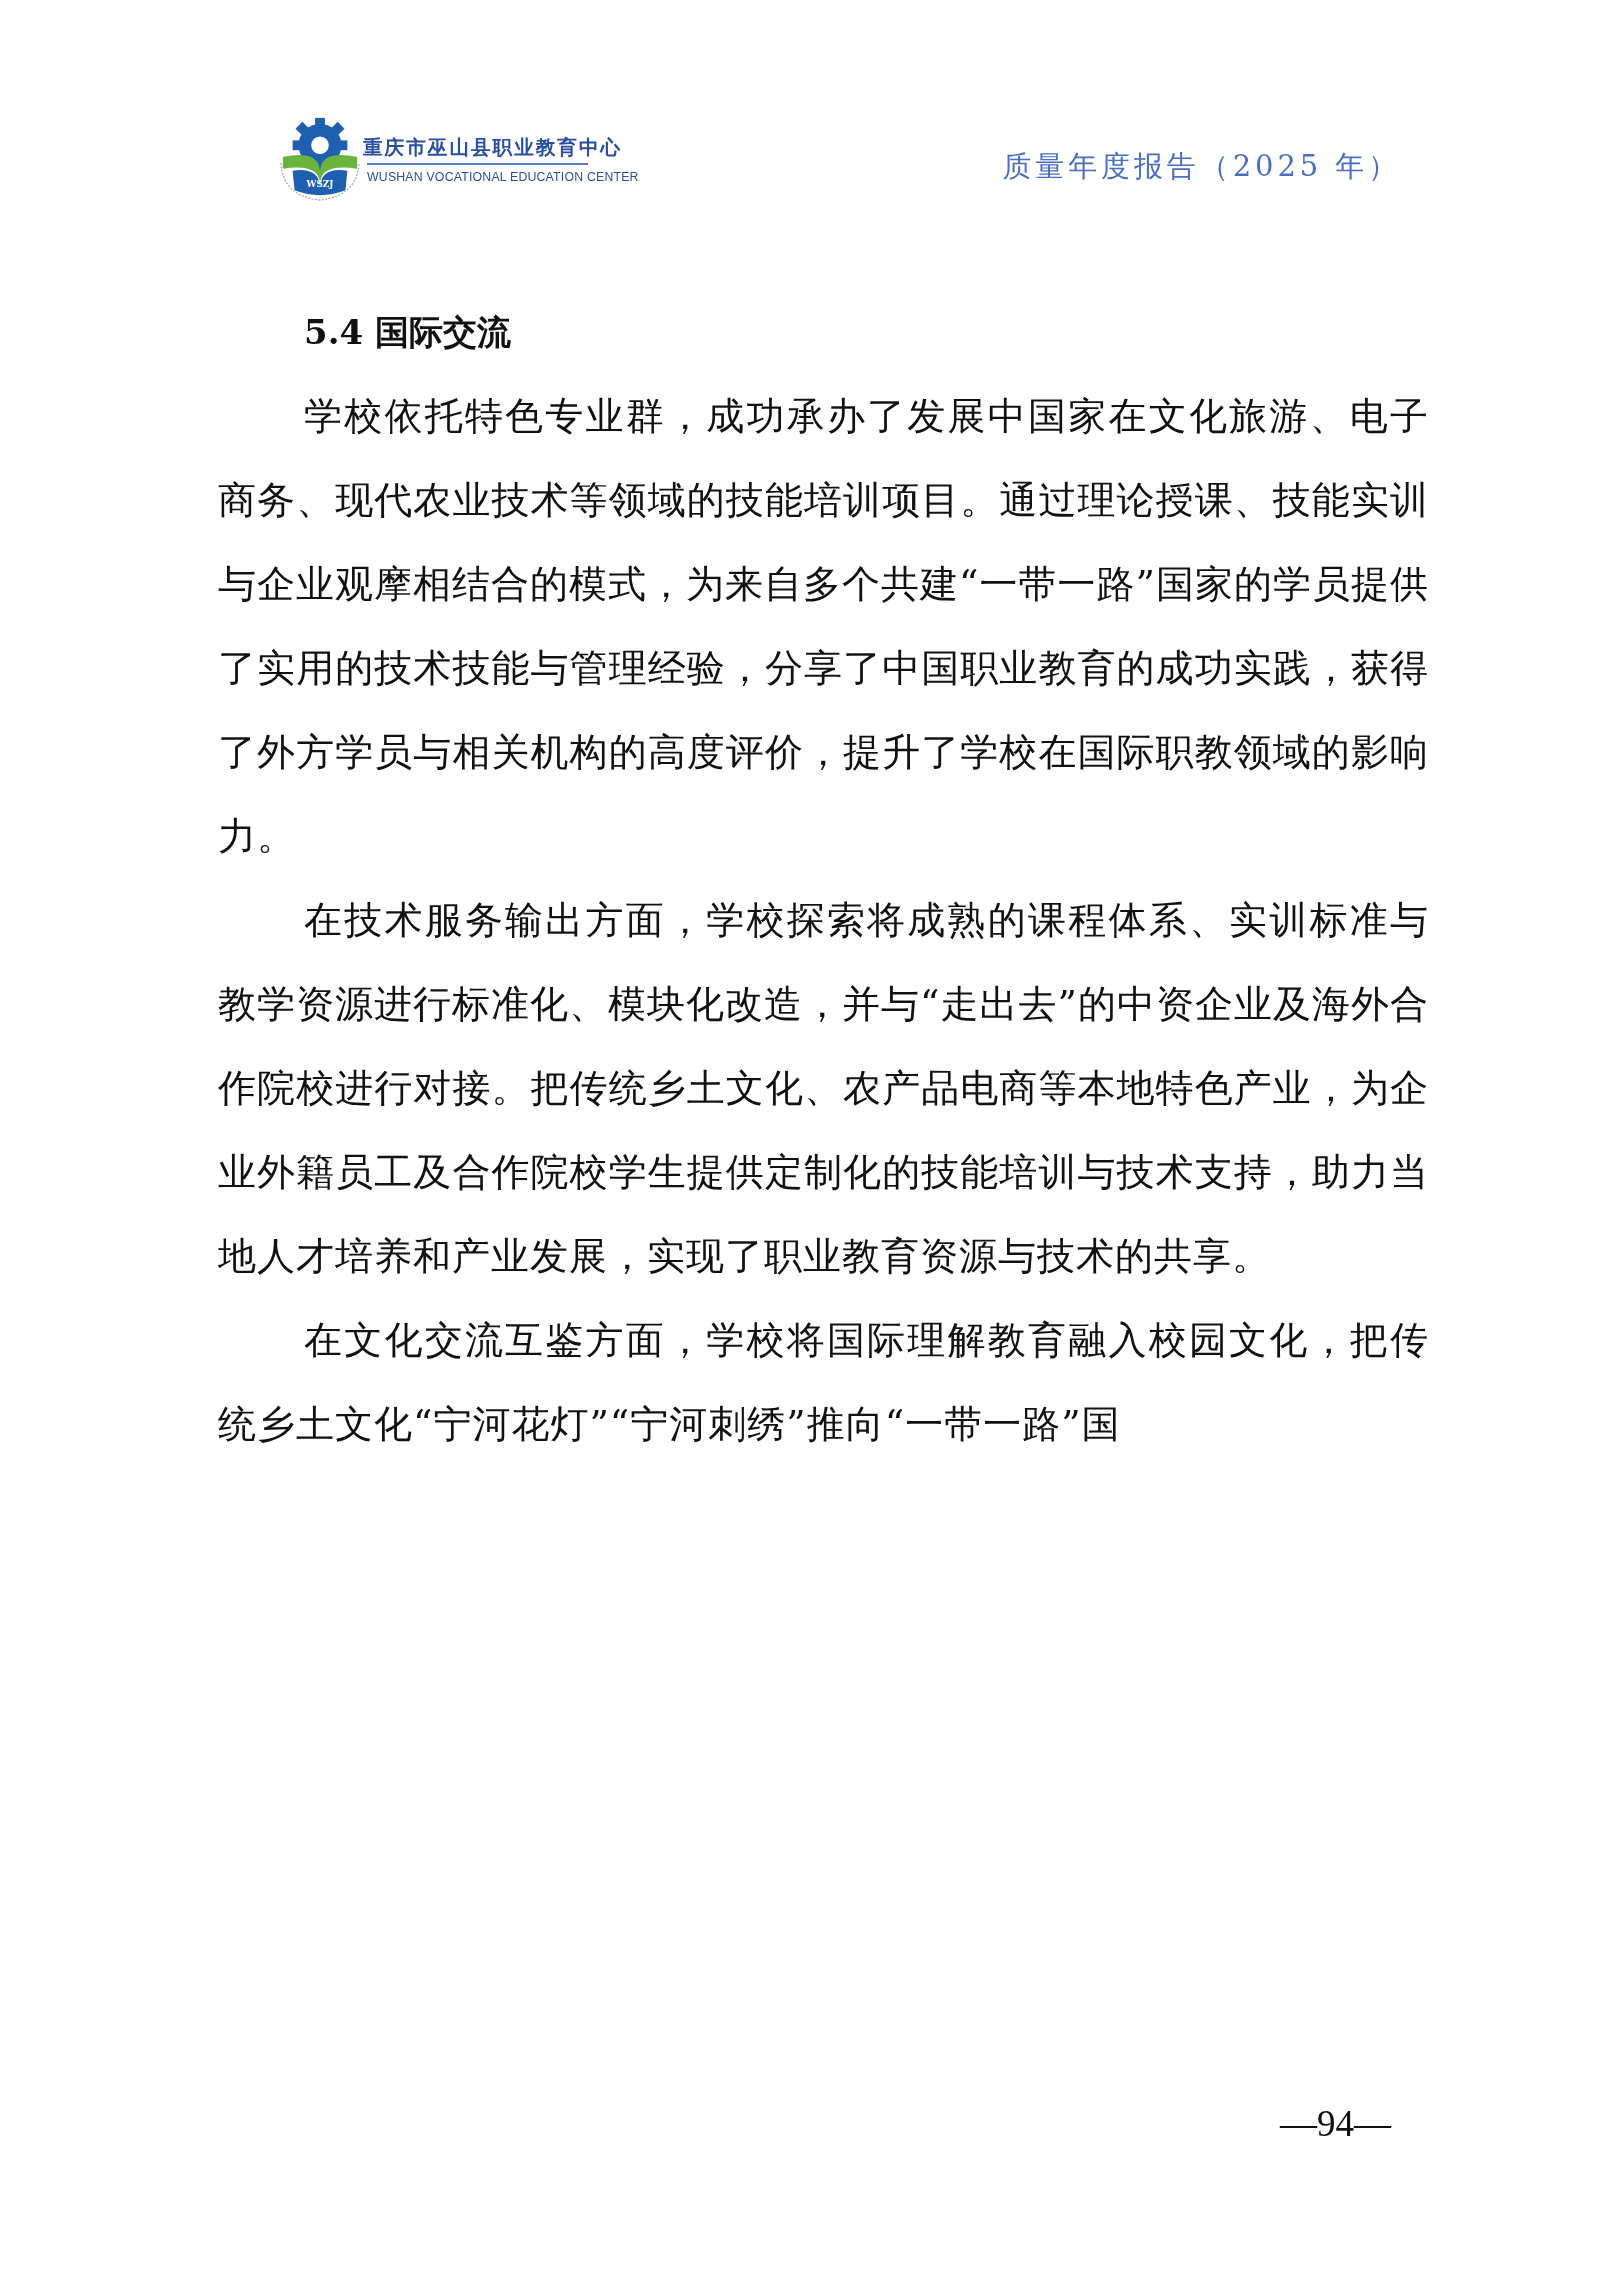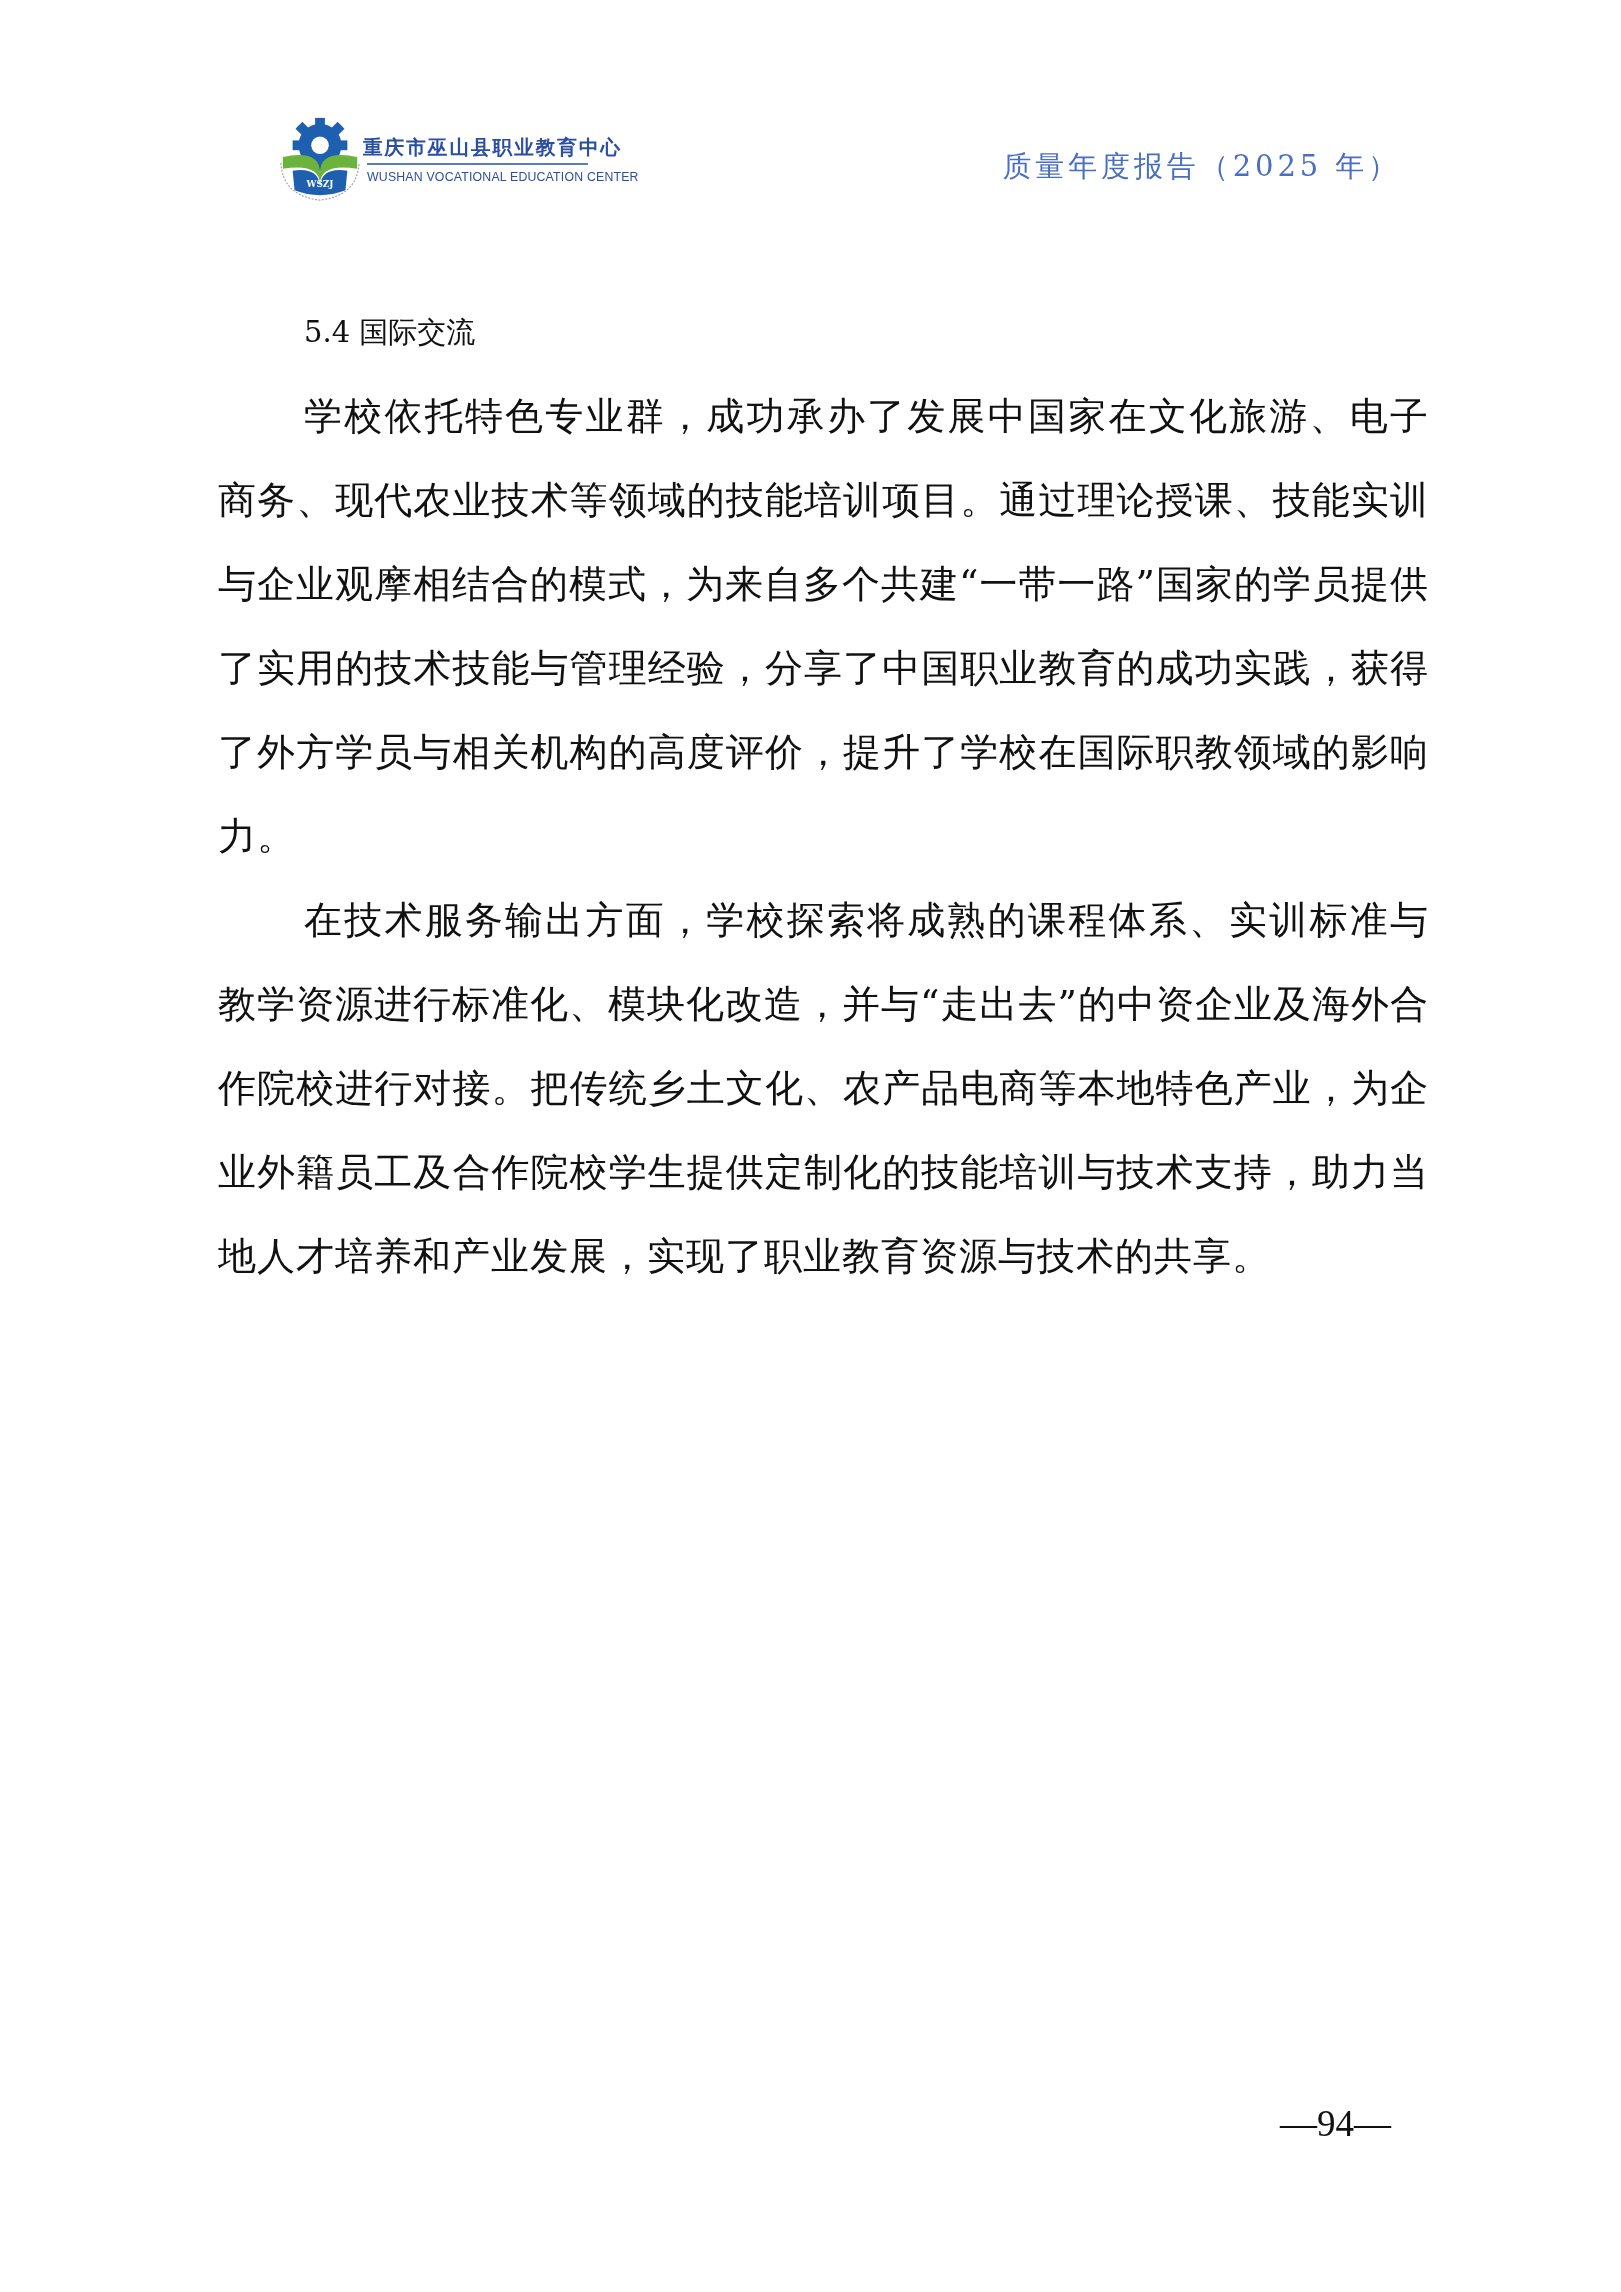--- a/index.html
+++ b/index.html
@@ -10,21 +10,21 @@
   .logo-cn { position: absolute; left: 92px; top: 19.6px; font-size: 19.6px; letter-spacing: 2px;
              color: #2b4fa0; font-weight: bold; font-family: "DejaVu Sans", sans-serif; white-space: nowrap; }
   .logo-rule { position: absolute; left: 96px; top: 49px; width: 221px; height: 2px; background: #5a7cc4; }
   .logo-en { position: absolute; left: 96px; top: 56px; font-size: 12.3px; color: #2b4fa0;
              font-family: Liberation Sans, sans-serif; white-space: nowrap; letter-spacing: 0.2px; }
   .report-title { position: absolute; right: 220px; top: 147px; font-size: 29px; color: #4a6fc1;
                   letter-spacing: 3.9px; white-space: nowrap; }
   .content { position: absolute; left: 218px; top: 290px; width: 1211px; }
   .para { font-size: 38px; line-height: 84px; text-align: justify; margin: 0; letter-spacing: 1px; }
   .indent { text-indent: 86px; }
-  .heading { font-size: 29px; line-height: 84px; margin: 0; padding-left: 86px; }
+  .heading { font-size: 34px; line-height: 84px; margin: 0; padding-left: 86px; font-weight: bold; }
   .page-number { position: absolute; left: 1280px; top: 2102px; font-size: 37px; white-space: nowrap;
                  font-family: "Liberation Serif", serif; }
 </style>
 </head>
 <body>
 
 <div class="header-logo">
   <svg class="logo-mark" viewBox="0 0 100 90" width="98" height="88">
     <g fill="#1e5fb0">
       <circle cx="50" cy="32" r="22"></circle>
@@ -45,16 +45,17 @@
   <div class="logo-rule"></div>
   <span class="logo-en">WUSHAN   VOCATIONAL EDUCATION CENTER</span>
 </div>
 
 <div class="report-title">质量年度报告（2025 年）</div>
 
 <div class="content">
   <p class="heading">5.4 国际交流</p>
   <p class="para indent">学校依托特色专业群，成功承办了发展中国家在文化旅游、电子商务、现代农业技术等领域的技能培训项目。通过理论授课、技能实训与企业观摩相结合的模式，为来自多个共建“一带一路”国家的学员提供了实用的技术技能与管理经验，分享了中国职业教育的成功实践，获得了外方学员与相关机构的高度评价，提升了学校在国际职教领域的影响力。</p>
   <p class="para indent">在技术服务输出方面，学校探索将成熟的课程体系、实训标准与教学资源进行标准化、模块化改造，并与“走出去”的中资企业及海外合作院校进行对接。把传统乡土文化、农产品电商等本地特色产业，为企业外籍员工及合作院校学生提供定制化的技能培训与技术支持，助力当地人才培养和产业发展，实现了职业教育资源与技术的共享。</p>
+  <p class="para indent">在文化交流互鉴方面，学校将国际理解教育融入校园文化，把传统乡土文化“宁河花灯”“宁河刺绣”推向“一带一路”国</p>
 </div>
 
 <div class="page-number">—94—</div>
 
 
 </body></html>

